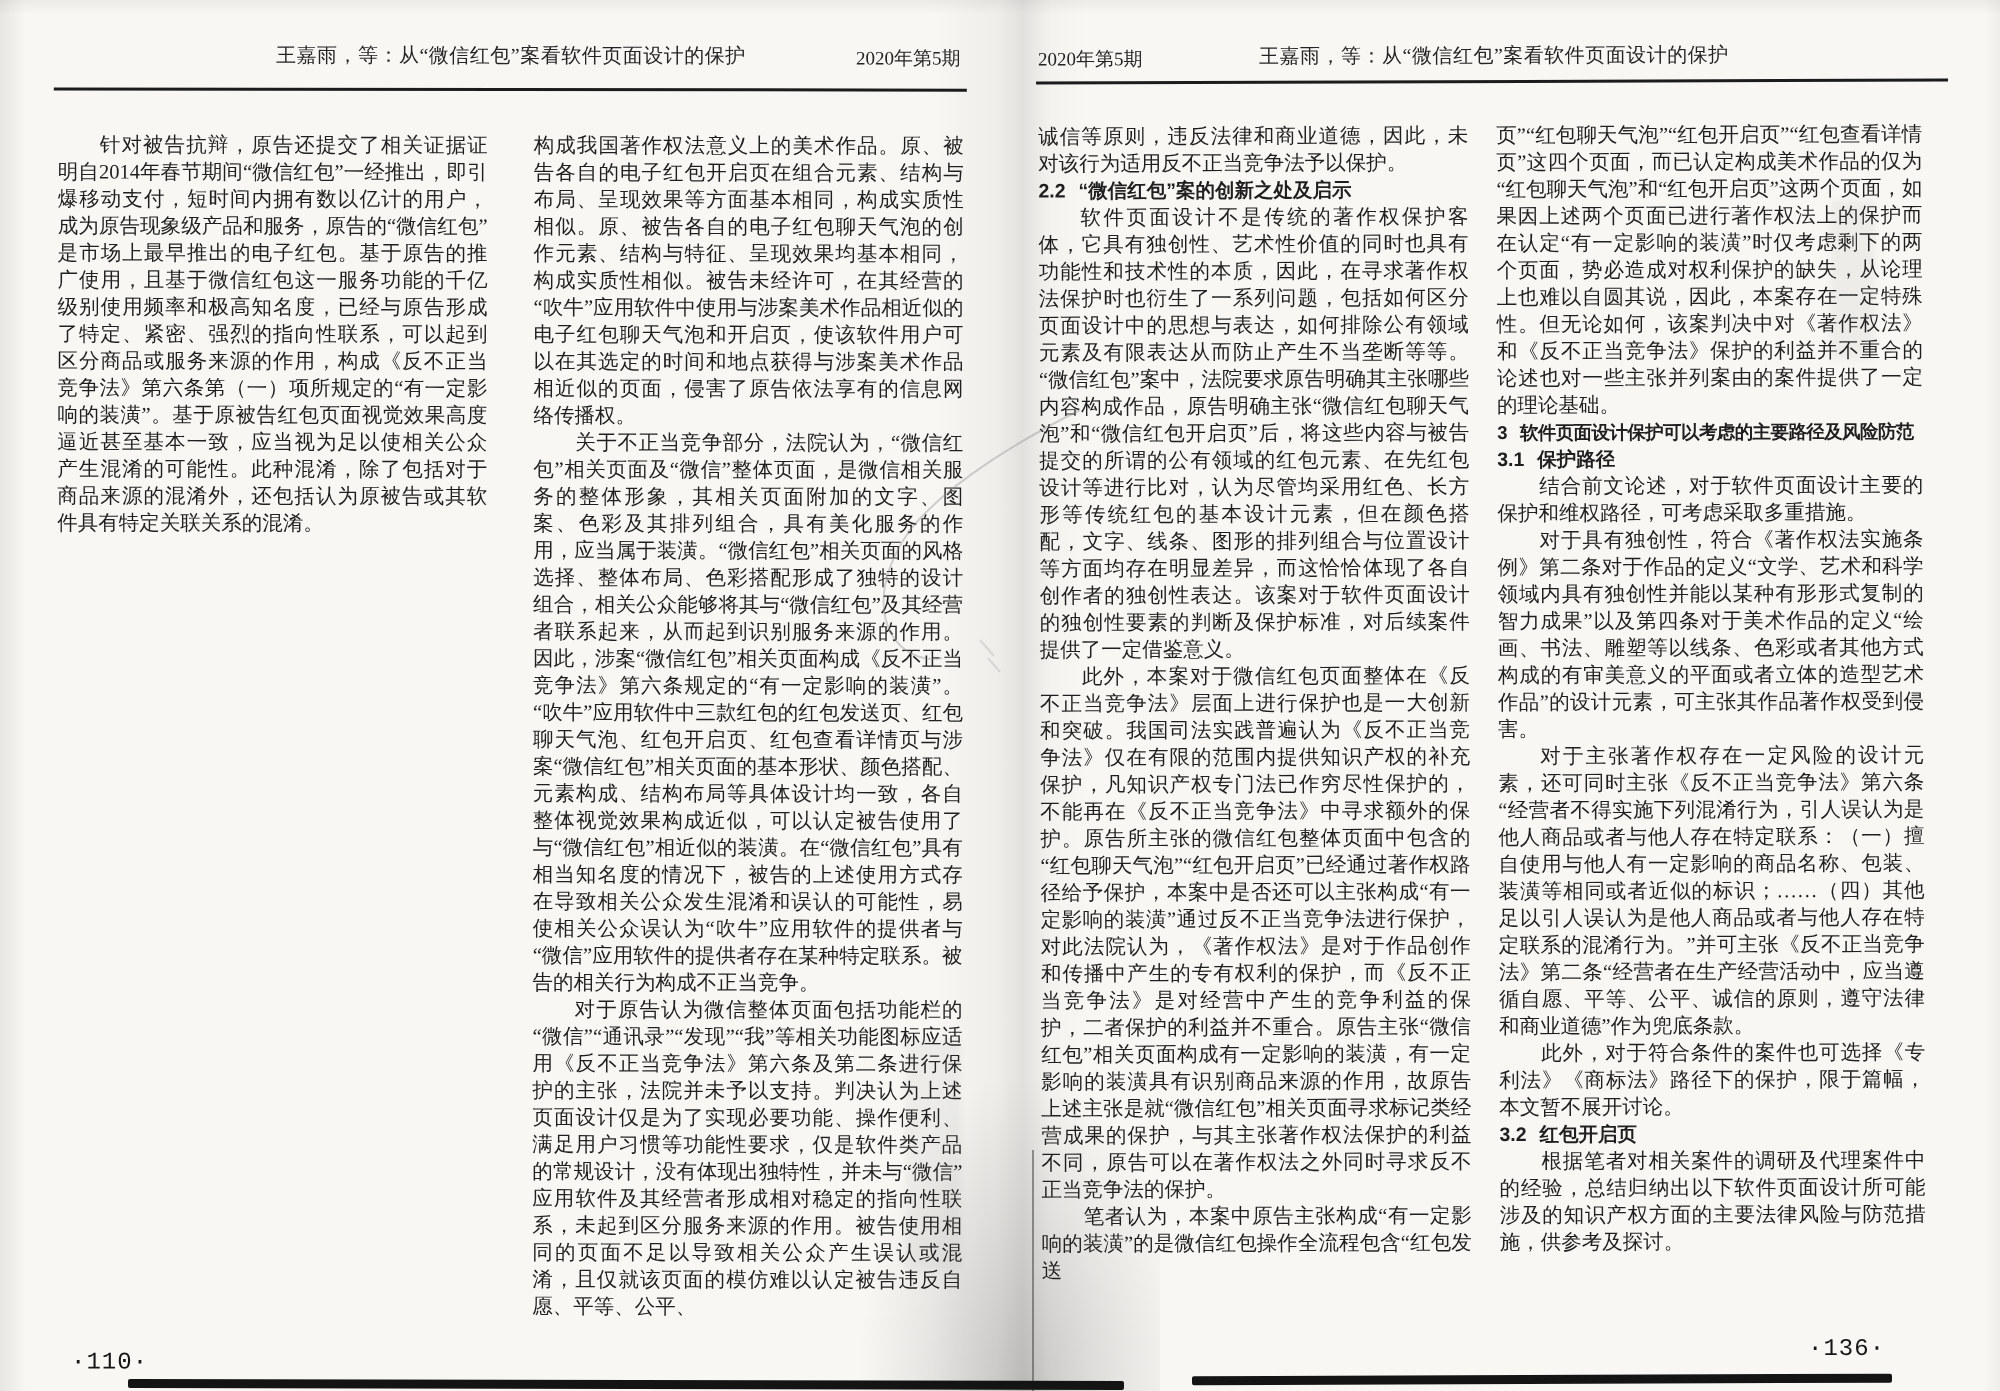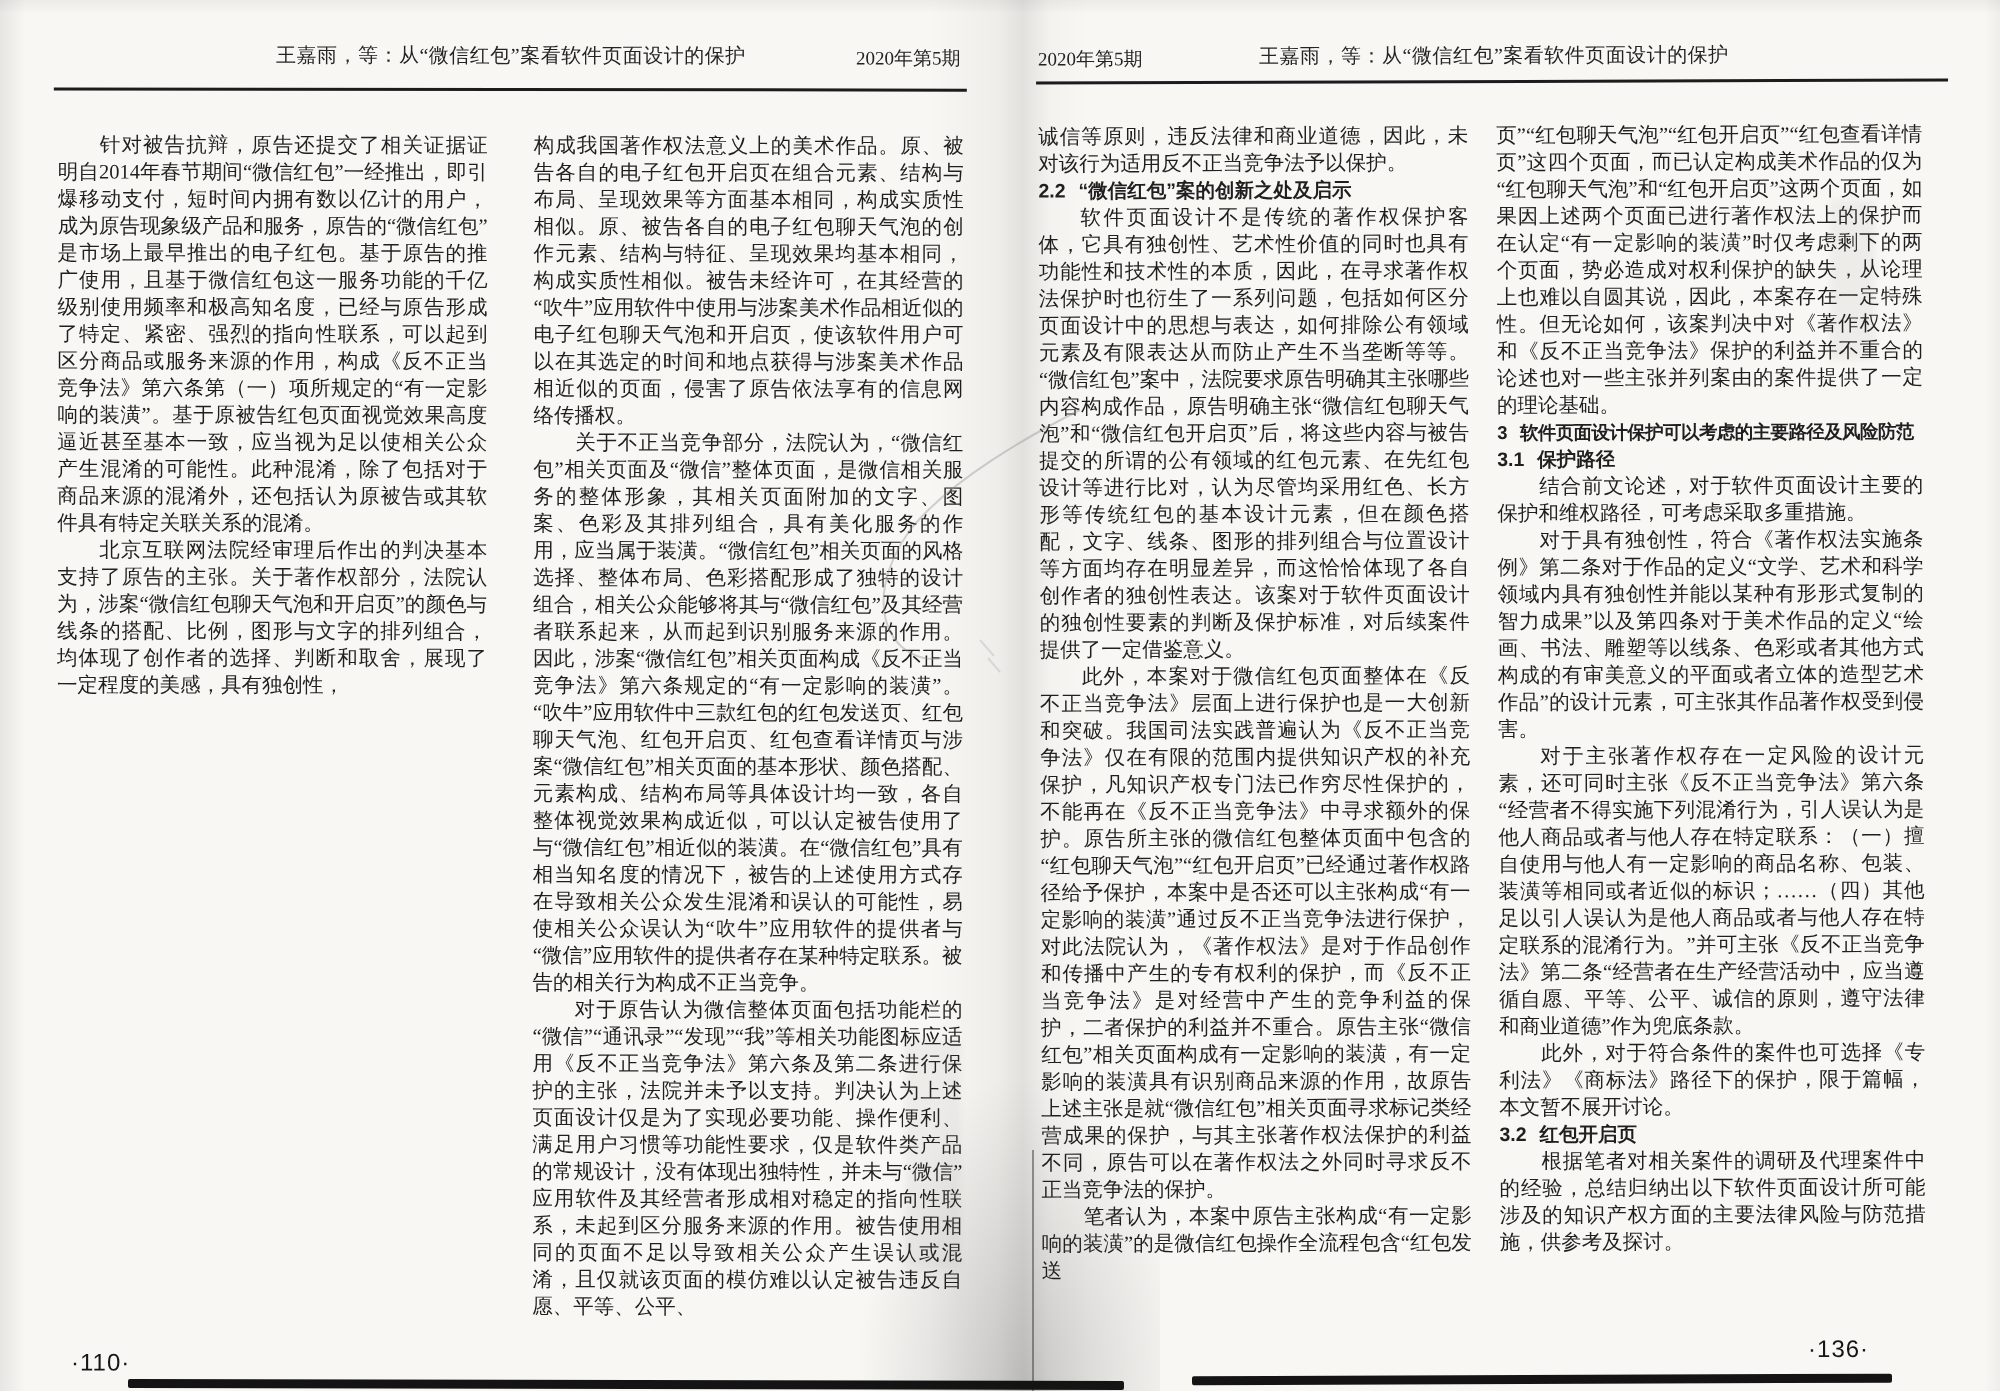--- a/index.html
+++ b/index.html
@@ -33,21 +33,21 @@
     margin:0;padding:1px 0;
   }
   .h2{
     font-family:"Liberation Sans","DejaVu Sans",sans-serif;
     font-weight:bold;font-size:19.5px;white-space:nowrap;
     margin:0;padding:1px 0;
   }
   .h-num{margin-right:13px;}
   .page-number{
     position:absolute;font-size:24px;color:#161616;
-    font-family:Liberation Sans, sans-serif;letter-spacing:1px;
+    font-family:Liberation Mono, monospace;letter-spacing:1px;
   }
   
   .gutter-shadow{
     position:absolute;left:930px;top:0;width:160px;height:1391px;pointer-events:none;
     background:linear-gradient(to right, rgba(0,0,0,0) 0%, rgba(0,0,0,0.04) 42%, rgba(0,0,0,0.09) 58%, rgba(0,0,0,0.02) 75%, rgba(0,0,0,0) 100%);
   }
   .gutter-shadow-bottom{
     position:absolute;left:860px;top:1080px;width:300px;height:311px;pointer-events:none;
     background:radial-gradient(ellipse at 55% 100%, rgba(40,40,40,0.22) 0%, rgba(40,40,40,0.08) 45%, rgba(0,0,0,0) 72%);
   }
@@ -74,21 +74,20 @@
 <div class="edge-left"></div>
 <div class="edge-right"></div>
 
 <div class="page page-left">
   <div class="header-title" style="left:55px;width:910px;">王嘉雨，等：从“微信红包”案看软件页面设计的保护</div>
   <div class="header-issue" style="left:855px;">2020年第5期</div>
   <div class="rule" style="left:53px;top:88px;width:913px;"></div>
 
   <div class="col" style="left:57px;top:132px;">
     <p class="indent">针对被告抗辩，原告还提交了相关证据证明自2014年春节期间“微信红包”一经推出，即引爆移动支付，短时间内拥有数以亿计的用户，成为原告现象级产品和服务，原告的“微信红包”是市场上最早推出的电子红包。基于原告的推广使用，且基于微信红包这一服务功能的千亿级别使用频率和极高知名度，已经与原告形成了特定、紧密、强烈的指向性联系，可以起到区分商品或服务来源的作用，构成《反不正当竞争法》第六条第（一）项所规定的“有一定影响的装潢”。基于原被告红包页面视觉效果高度逼近甚至基本一致，应当视为足以使相关公众产生混淆的可能性。此种混淆，除了包括对于商品来源的混淆外，还包括认为原被告或其软件具有特定关联关系的混淆。</p>
-    <p class="indent">北京互联网法院经审理后作出的判决基本支持了原告的主张。关于著作权部分，法院认为，涉案“微信红包聊天气泡和开启页”的颜色与线条的搭配、比例，图形与文字的排列组合，均体现了创作者的选择、判断和取舍，展现了一定程度的美感，具有独创性，</p>
   </div>
 
   <div class="col" style="left:533px;top:132px;">
     <p>构成我国著作权法意义上的美术作品。原、被告各自的电子红包开启页在组合元素、结构与布局、呈现效果等方面基本相同，构成实质性相似。原、被告各自的电子红包聊天气泡的创作元素、结构与特征、呈现效果均基本相同，构成实质性相似。被告未经许可，在其经营的“吹牛”应用软件中使用与涉案美术作品相近似的电子红包聊天气泡和开启页，使该软件用户可以在其选定的时间和地点获得与涉案美术作品相近似的页面，侵害了原告依法享有的信息网络传播权。</p>
     <p class="indent">关于不正当竞争部分，法院认为，“微信红包”相关页面及“微信”整体页面，是微信相关服务的整体形象，其相关页面附加的文字、图案、色彩及其排列组合，具有美化服务的作用，应当属于装潢。“微信红包”相关页面的风格选择、整体布局、色彩搭配形成了独特的设计组合，相关公众能够将其与“微信红包”及其经营者联系起来，从而起到识别服务来源的作用。因此，涉案“微信红包”相关页面构成《反不正当竞争法》第六条规定的“有一定影响的装潢”。“吹牛”应用软件中三款红包的红包发送页、红包聊天气泡、红包开启页、红包查看详情页与涉案“微信红包”相关页面的基本形状、颜色搭配、元素构成、结构布局等具体设计均一致，各自整体视觉效果构成近似，可以认定被告使用了与“微信红包”相近似的装潢。在“微信红包”具有相当知名度的情况下，被告的上述使用方式存在导致相关公众发生混淆和误认的可能性，易使相关公众误认为“吹牛”应用软件的提供者与“微信”应用软件的提供者存在某种特定联系。被告的相关行为构成不正当竞争。</p>
     <p class="indent">对于原告认为微信整体页面包括功能栏的“微信”“通讯录”“发现”“我”等相关功能图标应适用《反不正当竞争法》第六条及第二条进行保护的主张，法院并未予以支持。判决认为上述页面设计仅是为了实现必要功能、操作便利、满足用户习惯等功能性要求，仅是软件类产品的常规设计，没有体现出独特性，并未与“微信”应用软件及其经营者形成相对稳定的指向性联系，未起到区分服务来源的作用。被告使用相同的页面不足以导致相关公众产生误认或混淆，且仅就该页面的模仿难以认定被告违反自愿、平等、公平、</p>
   </div>
 
   <div class="page-number" style="left:72px;top:1349px;">·110·</div>
 </div>

